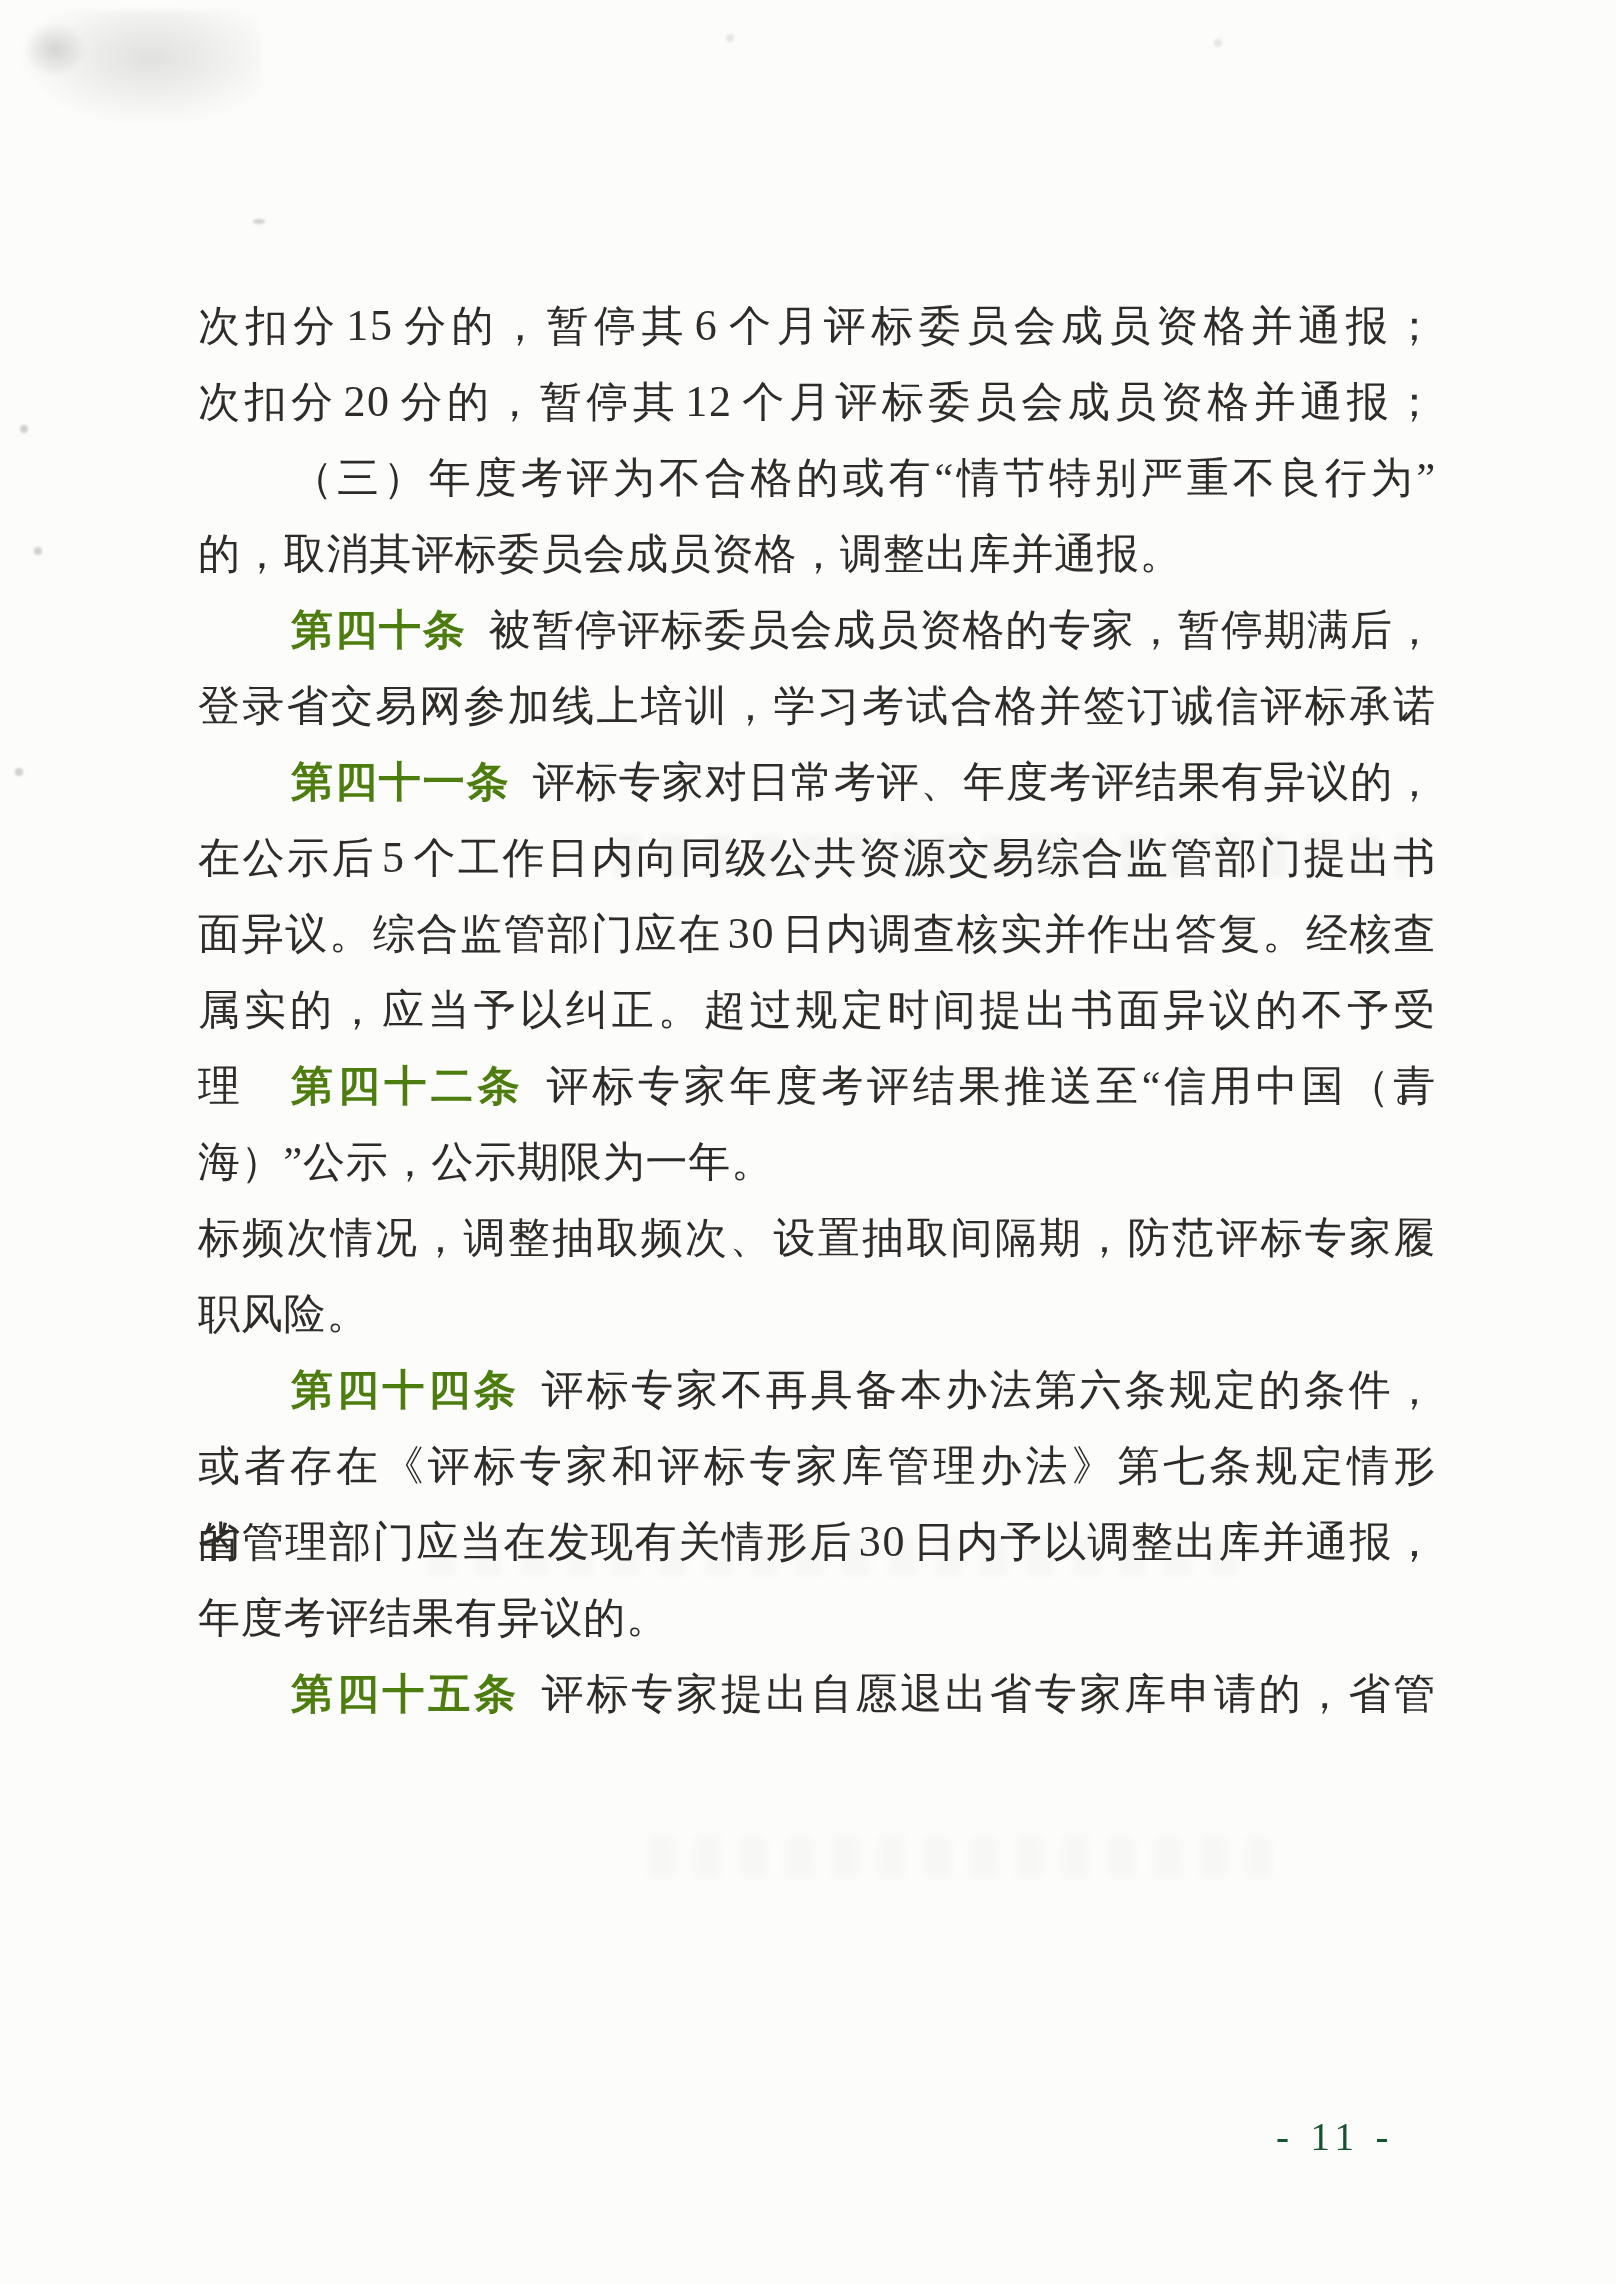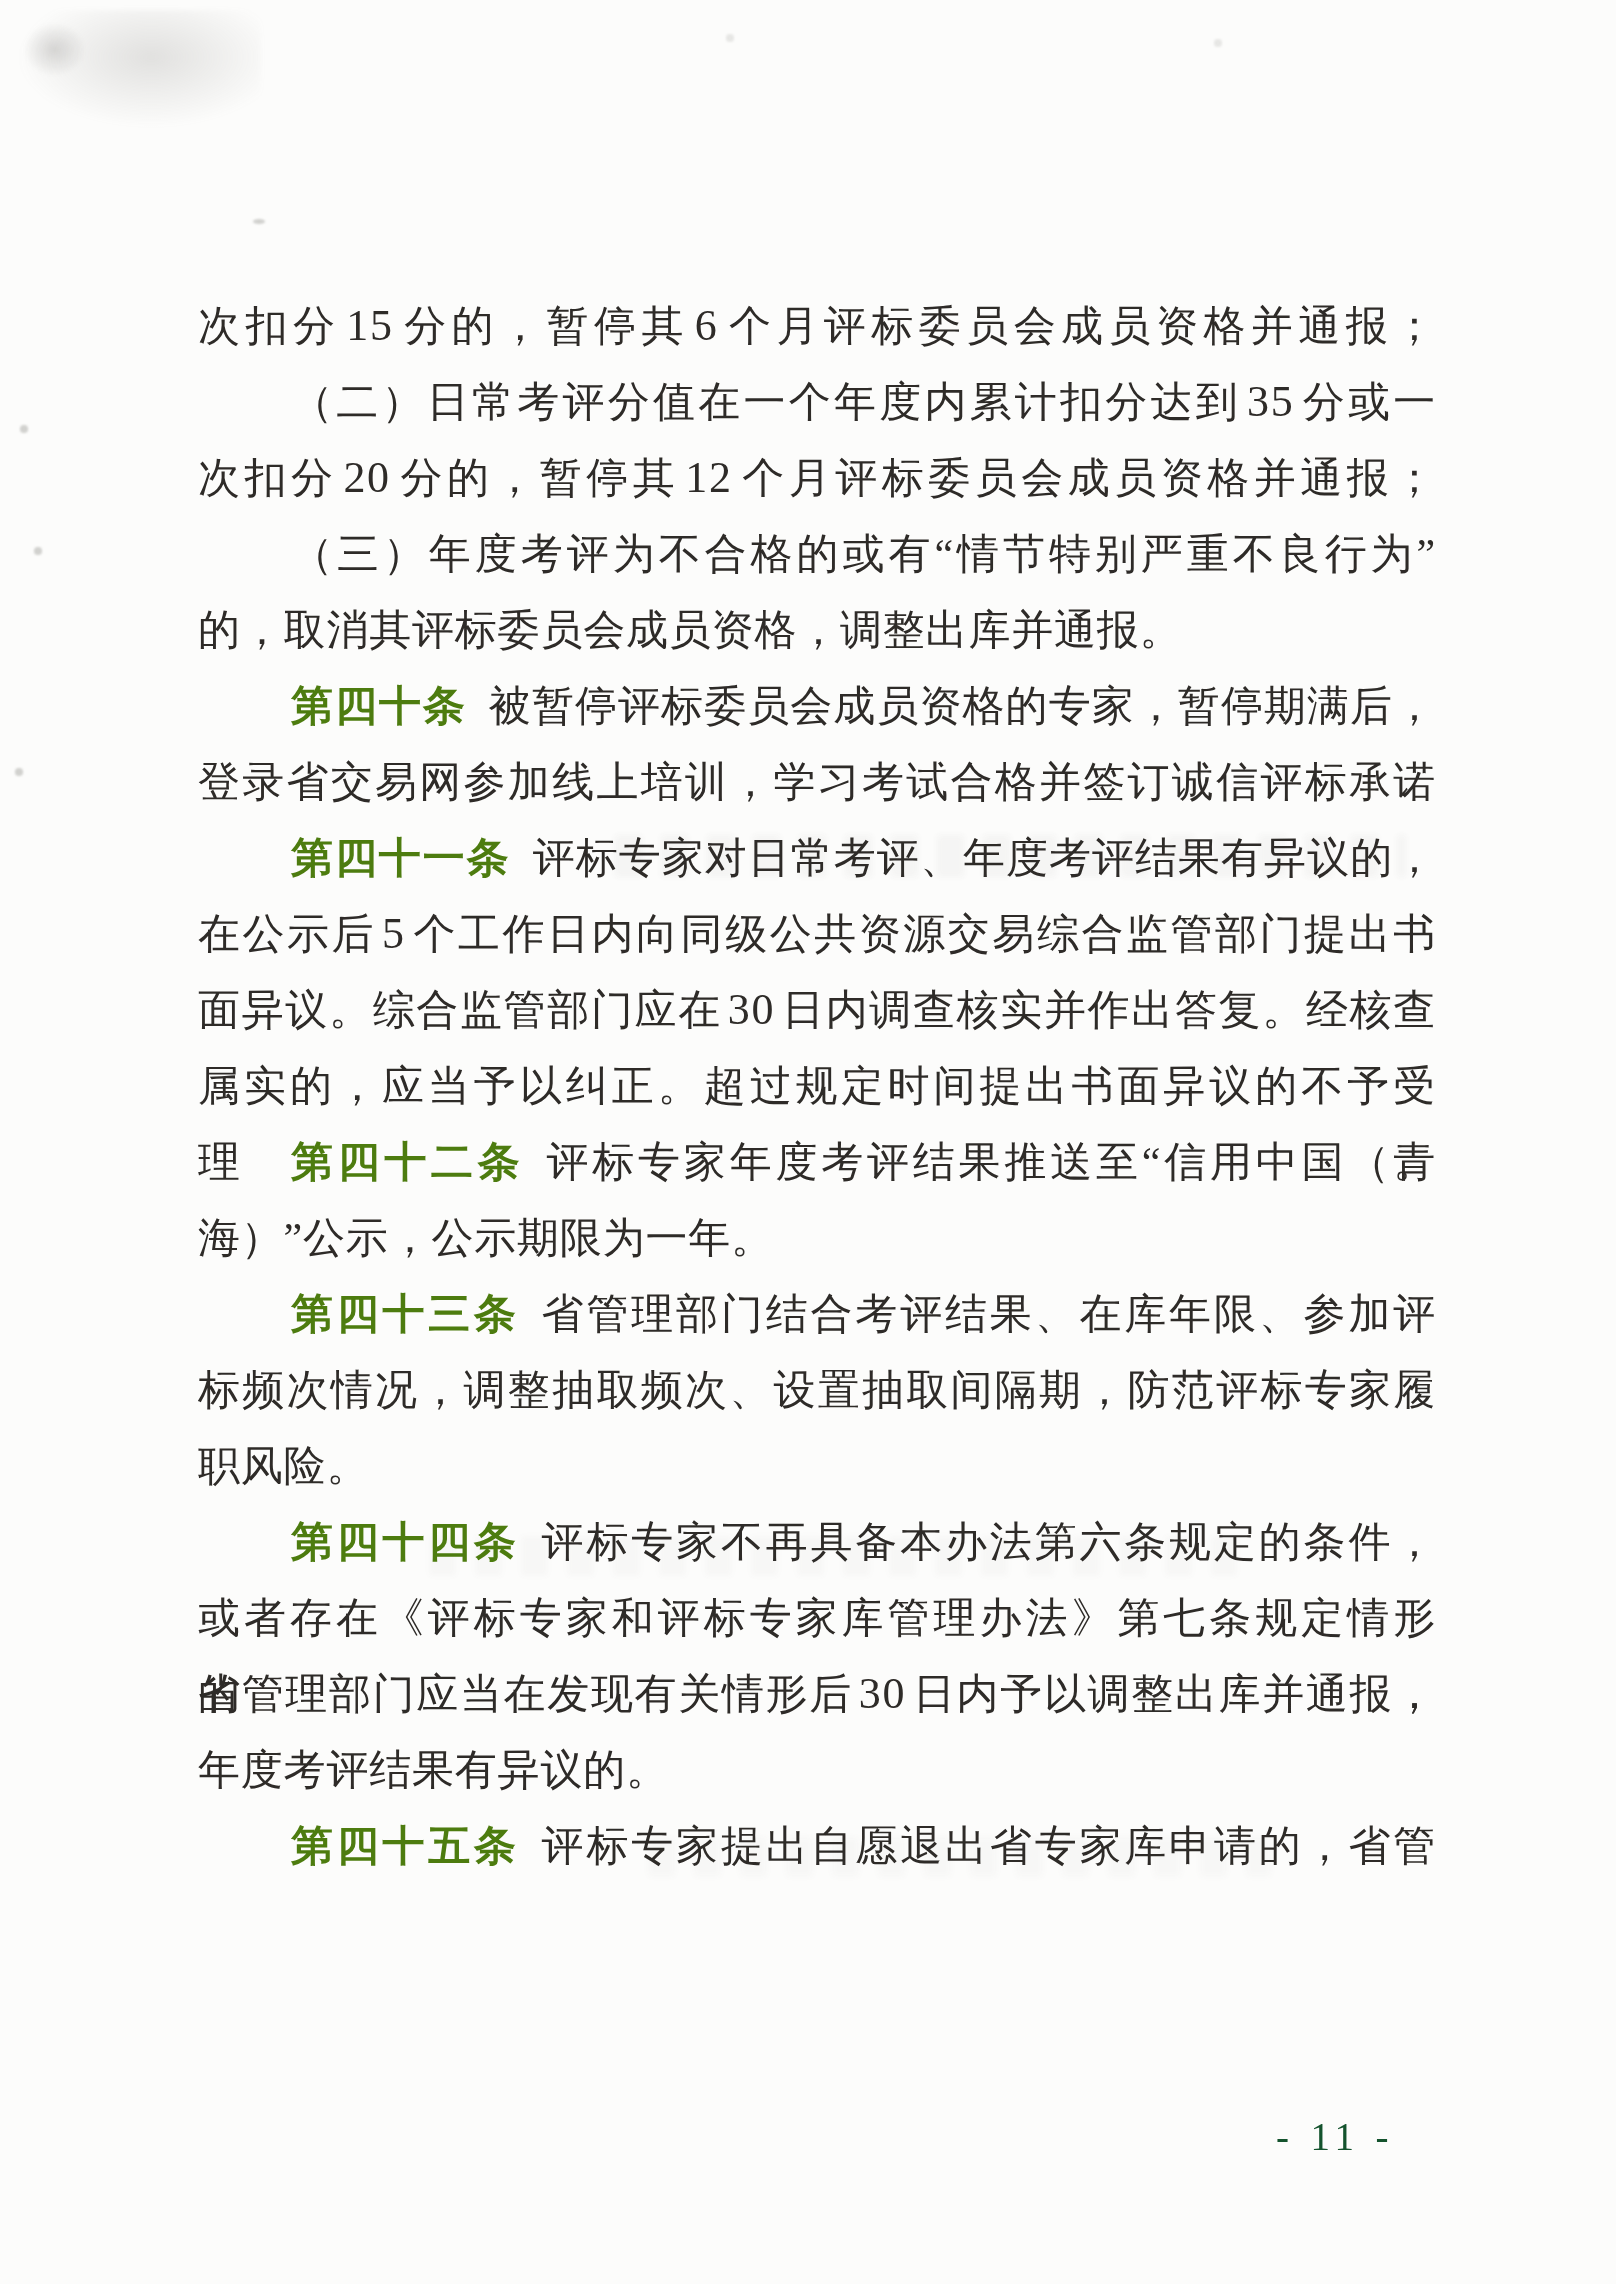--- a/index.html
+++ b/index.html
@@ -95,33 +95,31 @@
   <div class="ghost g3"></div>
   <div class="speck p1"></div>
   <div class="speck p2"></div>
   <div class="speck p3"></div>
   <div class="speck p4"></div>
   <div class="speck p5"></div>
   <div class="speck p6"></div>
 
   <div class="body-text" id="text-block">
       <div class="line fill"><span class="seg-k">次扣分</span><span class="seg-n">15</span><span class="seg-k">分的，暂停其</span><span class="seg-n">6</span><span class="seg-k">个月评标委员会成员资格并通报；</span></div>
-      <div class="line indent fill"><span class="seg-k">（二）日常考评分值在一个年度内累计扣分达到</span><span class="seg-n">35</span><span class="seg-k">分或一</span></div>
       <div class="line fill"><span class="seg-k">次扣分</span><span class="seg-n">20</span><span class="seg-k">分的，暂停其</span><span class="seg-n">12</span><span class="seg-k">个月评标委员会成员资格并通报；</span></div>
       <div class="line indent fill"><span class="seg-k">（三）年度考评为不合格的或有“情节特别严重不良行为”</span></div>
       <div class="line"><span class="seg-k">的，取消其评标委员会成员资格，调整出库并通报。</span></div>
       <div class="line indent fill"><span class="seg-b">第四十条</span><span class="seg-k">被暂停评标委员会成员资格的专家，暂停期满后，</span></div>
       <div class="line fill"><span class="seg-k">登录省交易网参加线上培训，学习考试合格并签订诚信评标承诺</span></div>
       <div class="line indent fill"><span class="seg-b">第四十一条</span><span class="seg-k">评标专家对日常考评、年度考评结果有异议的，</span></div>
       <div class="line fill"><span class="seg-k">在公示后</span><span class="seg-n">5</span><span class="seg-k">个工作日内向同级公共资源交易综合监管部门提出书</span></div>
       <div class="line fill"><span class="seg-k">面异议。综合监管部门应在</span><span class="seg-n">30</span><span class="seg-k">日内调查核实并作出答复。经核查</span></div>
       <div class="line fill"><span class="seg-k">属实的，应当予以纠正。超过规定时间提出书面异议的不予受理。</span></div>
       <div class="line indent fill"><span class="seg-b">第四十二条</span><span class="seg-k">评标专家年度考评结果推送至“信用中国（青</span></div>
       <div class="line"><span class="seg-k">海）”公示，公示期限为一年。</span></div>
-      <div class="line indent fill"><span class="seg-b">第四十三条</span><span class="seg-k">省管理部门结合考评结果、在库年限、参加评</span></div>
       <div class="line fill"><span class="seg-k">标频次情况，调整抽取频次、设置抽取间隔期，防范评标专家履</span></div>
       <div class="line"><span class="seg-k">职风险。</span></div>
       <div class="line indent fill"><span class="seg-b">第四十四条</span><span class="seg-k">评标专家不再具备本办法第六条规定的条件，</span></div>
       <div class="line fill"><span class="seg-k">或者存在《评标专家和评标专家库管理办法》第七条规定情形的，</span></div>
       <div class="line fill"><span class="seg-k">省管理部门应当在发现有关情形后</span><span class="seg-n">30</span><span class="seg-k">日内予以调整出库并通报，</span></div>
       <div class="line"><span class="seg-k">年度考评结果有异议的。</span></div>
       <div class="line indent fill"><span class="seg-b">第四十五条</span><span class="seg-k">评标专家提出自愿退出省专家库申请的，省管</span></div>
     </div>
 
   <div class="page-number">- 11 -</div>

